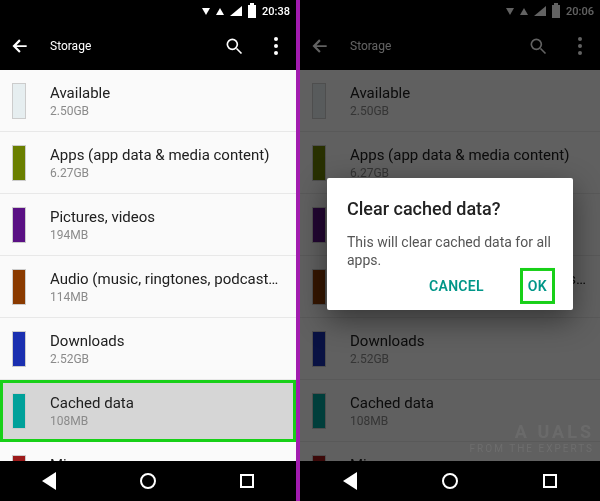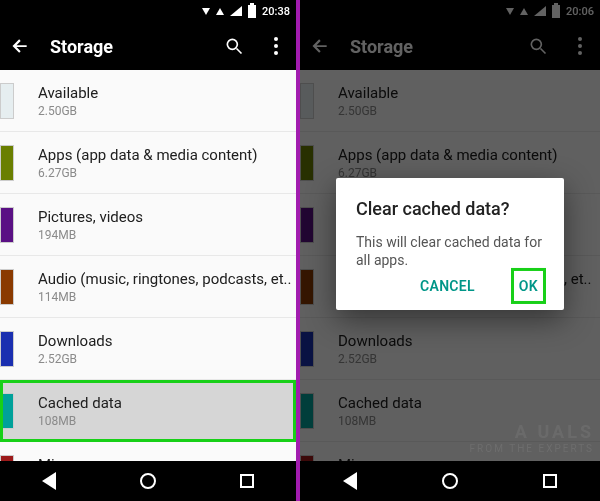--- a/index.html
+++ b/index.html
@@ -41,30 +41,30 @@
   }
   .status-bar .batt::before{
     content:"";position:absolute;top:-2px;left:2px;width:4px;height:2px;background:#fff;
   }
 
   
   .app-bar{
     height:48px;background:#000;color:#fff;
     display:flex;align-items:center;padding:0 8px;gap:18px;
   }
-  .app-bar .title{flex:1;font-size:18px;font-weight:700;}
+  .app-bar .title{flex:1;font-size:12px;font-weight:400;}
   .app-bar .icon-btn{width:24px;height:24px;display:flex;align-items:center;justify-content:center;}
   .kebab{display:flex;flex-direction:column;gap:3px;}
   .kebab span{width:4px;height:4px;background:#fff;border-radius:50%;}
 
   
   .list{background:#fafafa;}
   .row{
     display:flex;align-items:center;
-    padding:12px 0;gap:24px;
+    padding:12px 12px;gap:24px;
     border-bottom:1px solid #e8e8e8;
     min-height:62px;
   }
   .swatch{width:14px;height:36px;border:1px solid #ccc;flex:0 0 14px;}
   .row .txt{flex:1;min-width:0;}
   .row .name{font-size:15px;color:#202020;white-space:nowrap;overflow:hidden;text-overflow:ellipsis;}
   .row .sub{font-size:12px;color:#8a8a8a;margin-top:2px;}
 
   
   .row.hl{
@@ -86,21 +86,21 @@
   
   .scrim{
     position:absolute;inset:0;background:rgba(0,0,0,.55);
   }
   
   .phone.dim .list,
   .phone.dim .app-bar,
   .phone.dim .status-bar{filter:brightness(.85);}
   .dialog{
     position:absolute;left:50%;top:50%;transform:translate(-50%,-55%);
-    width:228px;background:#fff;border-radius:2px;
+    width:246px;background:#fff;border-radius:2px;
     box-shadow:0 10px 30px rgba(0,0,0,.45);
     padding:20px 20px 8px 20px;
   }
   .dialog .dlg-title{font-size:18px;font-weight:500;color:#222;margin-bottom:14px;}
   .dialog .dlg-msg{font-size:14px;color:#555;line-height:1.35;margin-bottom:0;}
   .dlg-actions{display:flex;justify-content:flex-end;gap:32px;align-items:center;}
   .dlg-btn{
     font-size:14px;font-weight:600;color:#009688;letter-spacing:.3px;
     padding:8px 6px;background:none;border:none;cursor:pointer;
   }

